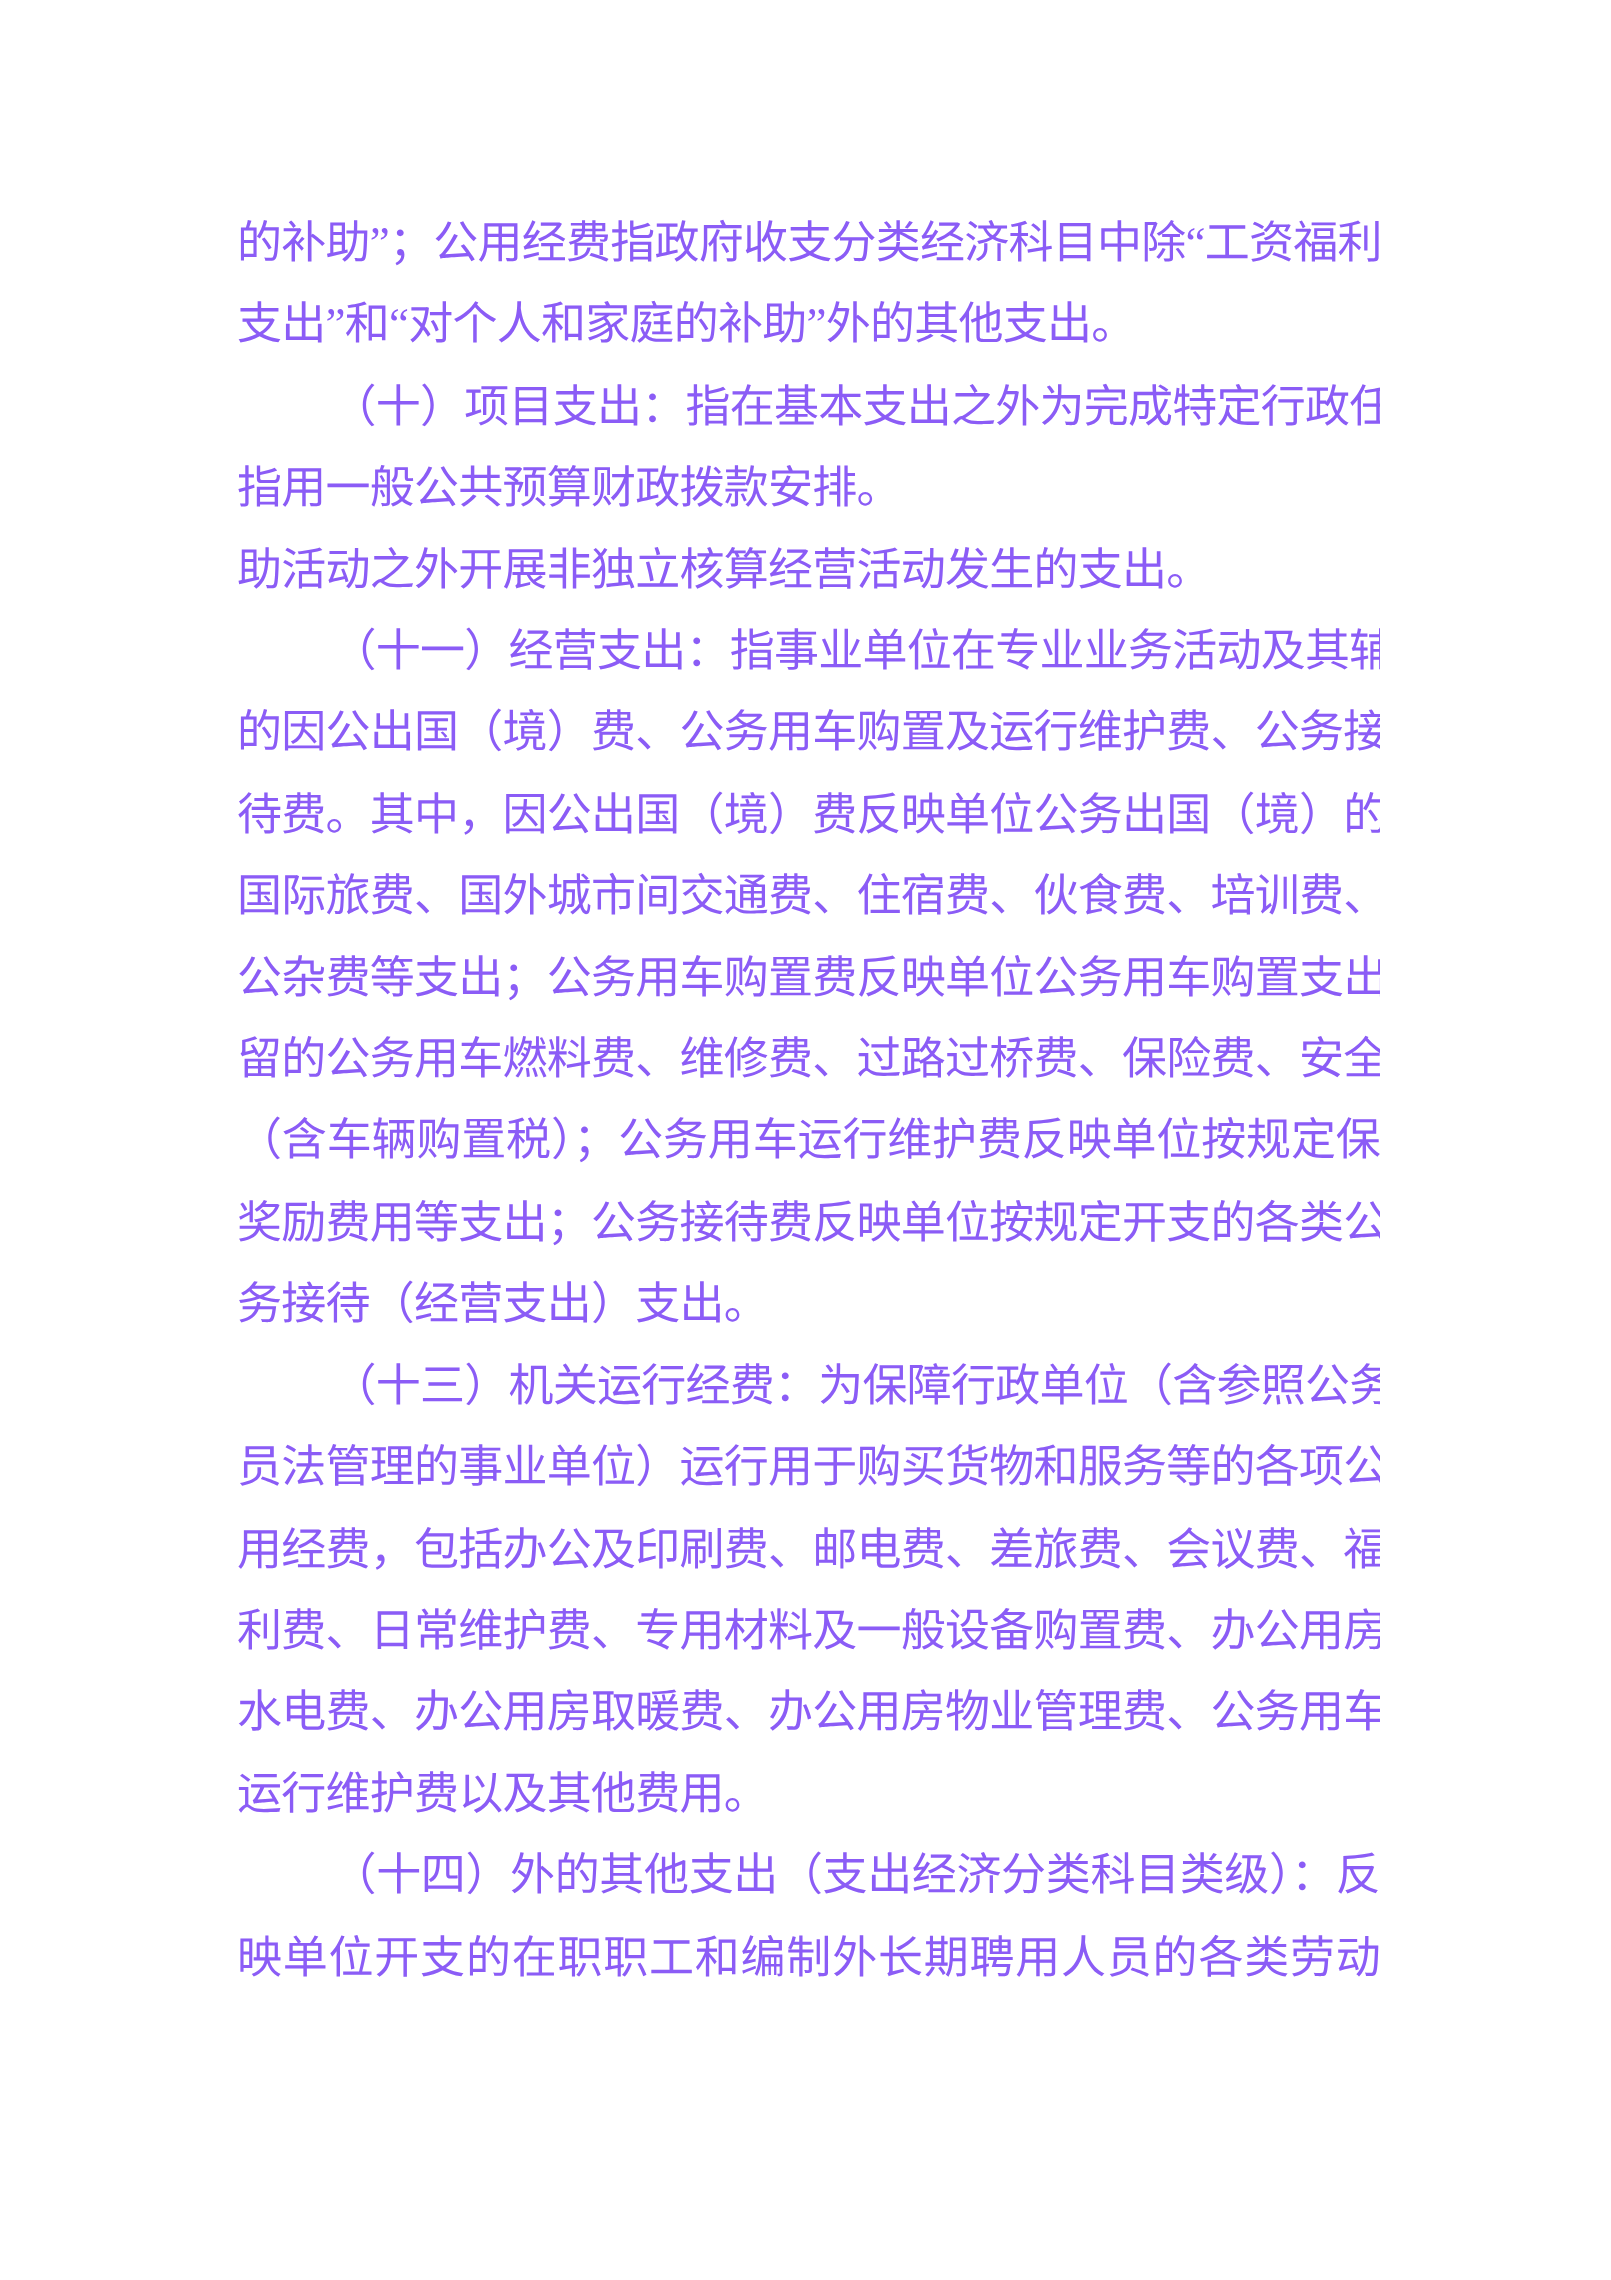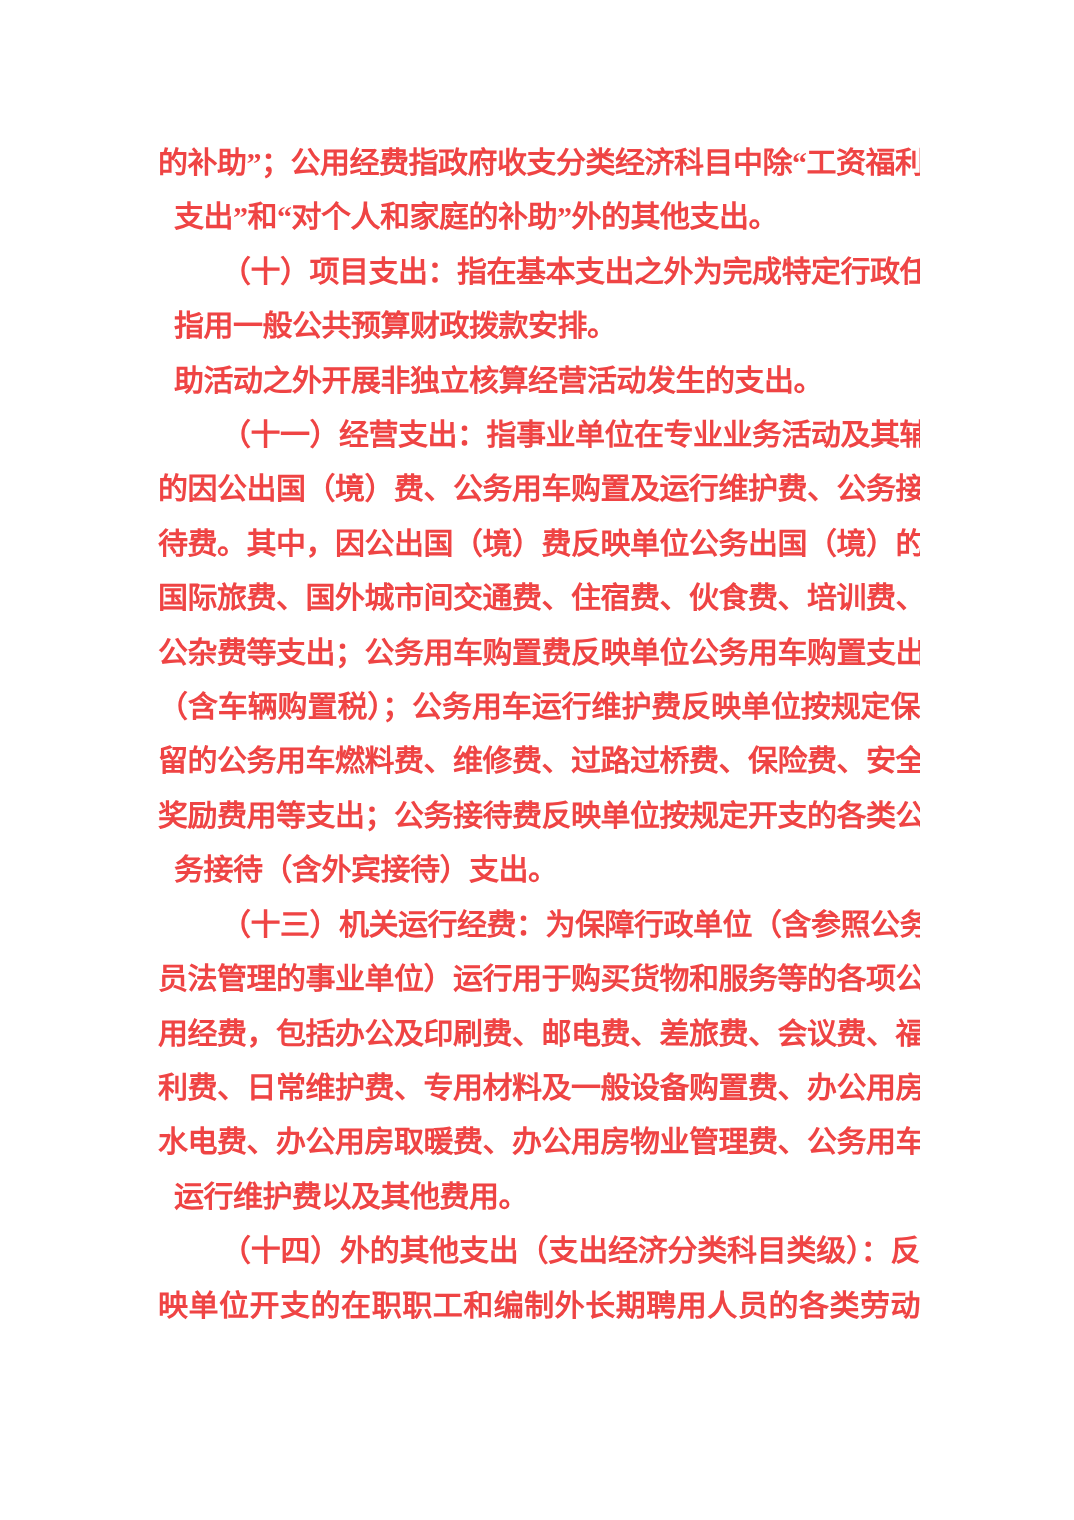--- a/index.html
+++ b/index.html
@@ -13,38 +13,36 @@
     height: 1520px;
     background: #ffffff;
     overflow: hidden;
     font-family: "Liberation Serif", "DejaVu Serif", serif;
   }
   .text-block {
     position: absolute;
     left: 158px;
     top: 136px;
     width: 762px;
-    color: #ef4444;
+    color: #8b5cf6;
     font-size: 30px;
     line-height: 54.4px;
     letter-spacing: -0.5px;
-    font-weight: bold;
   }
   .line {
     width: 100%;
     white-space: nowrap;
     text-align: justify;
     
     text-align-last: justify;
     overflow: hidden;
   }
   .line.end {
     
     text-align-last: left;
-    margin-left: 16px;
   }
   .line.indent {
     
     text-indent: 2.1em;
   }
 </style>
 </head>
 <body>
 
 <div class="page">
@@ -52,24 +50,24 @@
     <div class="line">的补助”；公用经费指政府收支分类经济科目中除“工资福利</div>
     <div class="line end">支出”和“对个人和家庭的补助”外的其他支出。</div>
     <div class="line indent">（十）项目支出：指在基本支出之外为完成特定行政任</div>
     <div class="line end">指用一般公共预算财政拨款安排。</div>
     <div class="line end">助活动之外开展非独立核算经营活动发生的支出。</div>
     <div class="line indent">（十一）经营支出：指事业单位在专业业务活动及其辅</div>
     <div class="line">的因公出国（境）费、公务用车购置及运行维护费、公务接</div>
     <div class="line">待费。其中，因公出国（境）费反映单位公务出国（境）的</div>
     <div class="line">国际旅费、国外城市间交通费、住宿费、伙食费、培训费、</div>
     <div class="line">公杂费等支出；公务用车购置费反映单位公务用车购置支出</div>
+    <div class="line">留的公务用车燃料费、维修费、过路过桥费、保险费、安全</div>
     <div class="line">（含车辆购置税）；公务用车运行维护费反映单位按规定保</div>
-    <div class="line">留的公务用车燃料费、维修费、过路过桥费、保险费、安全</div>
     <div class="line">奖励费用等支出；公务接待费反映单位按规定开支的各类公</div>
-    <div class="line end">务接待（含外宾接待）支出。</div>
+    <div class="line end">务接待（经营支出）支出。</div>
     <div class="line indent">（十三）机关运行经费：为保障行政单位（含参照公务</div>
     <div class="line">员法管理的事业单位）运行用于购买货物和服务等的各项公</div>
     <div class="line">用经费，包括办公及印刷费、邮电费、差旅费、会议费、福</div>
     <div class="line">利费、日常维护费、专用材料及一般设备购置费、办公用房</div>
     <div class="line">水电费、办公用房取暖费、办公用房物业管理费、公务用车</div>
     <div class="line end">运行维护费以及其他费用。</div>
     <div class="line indent">（十四）外的其他支出（支出经济分类科目类级）：反</div>
     <div class="line">映单位开支的在职职工和编制外长期聘用人员的各类劳动</div>
   </div>
 </div>

